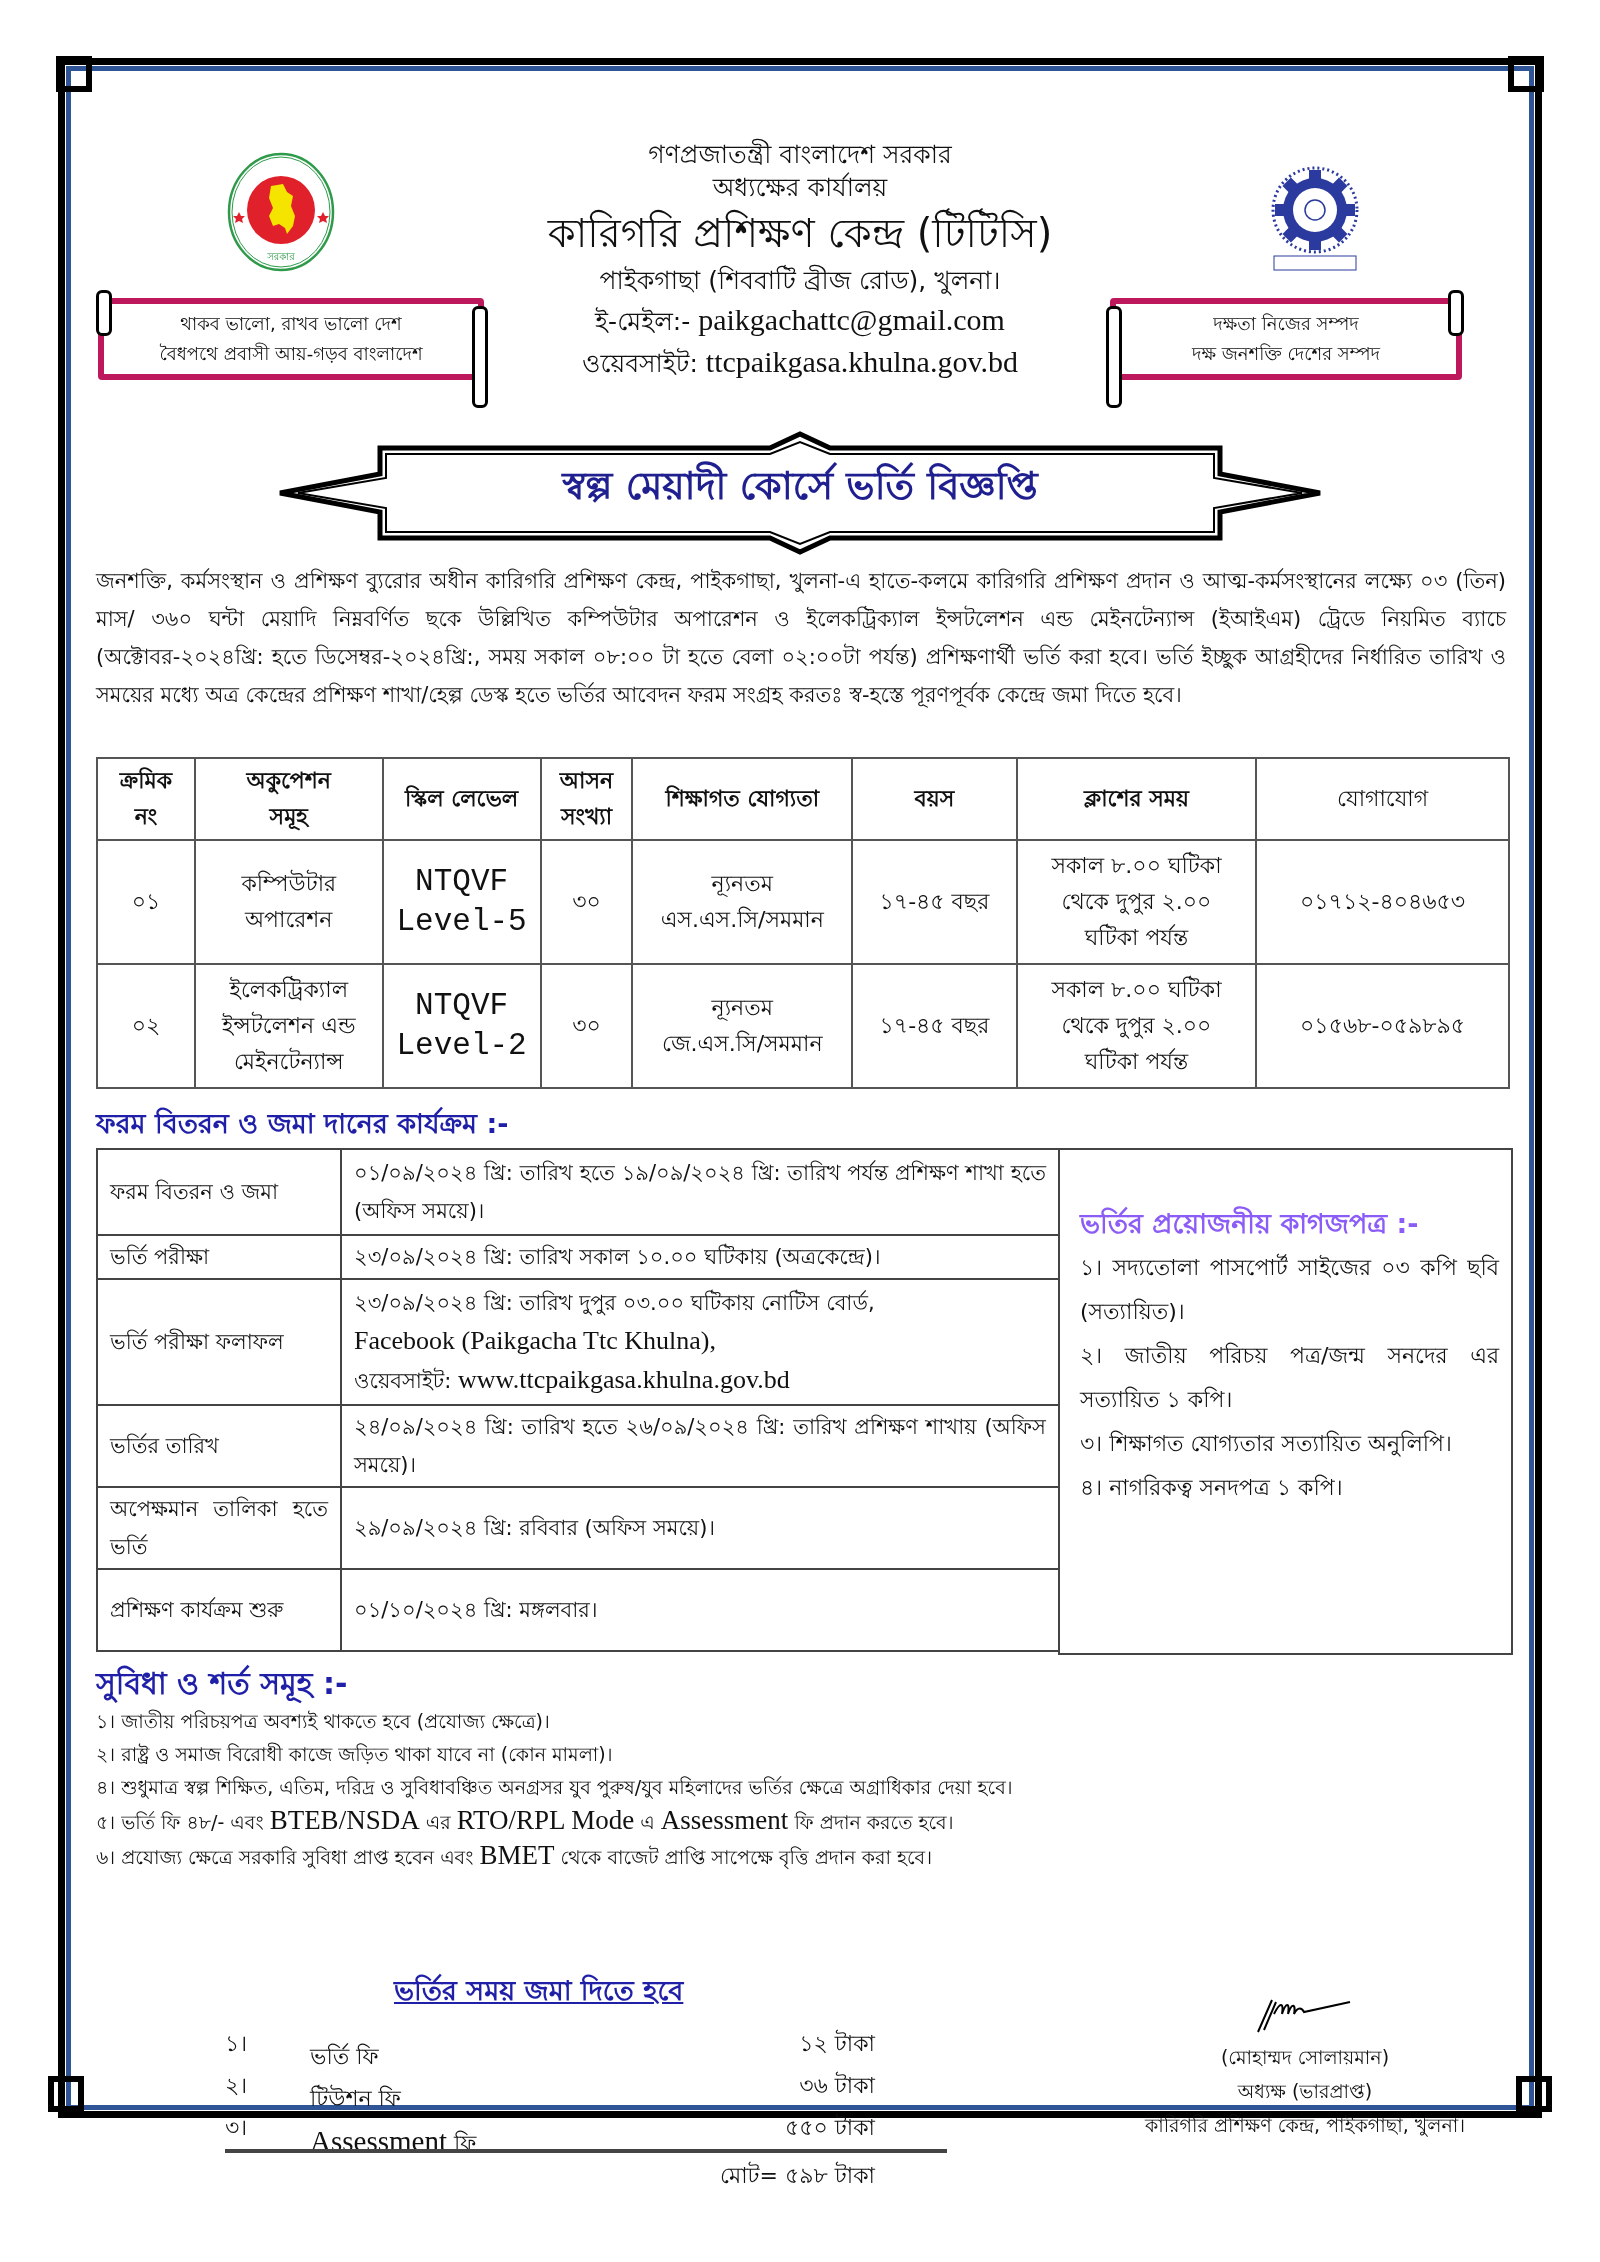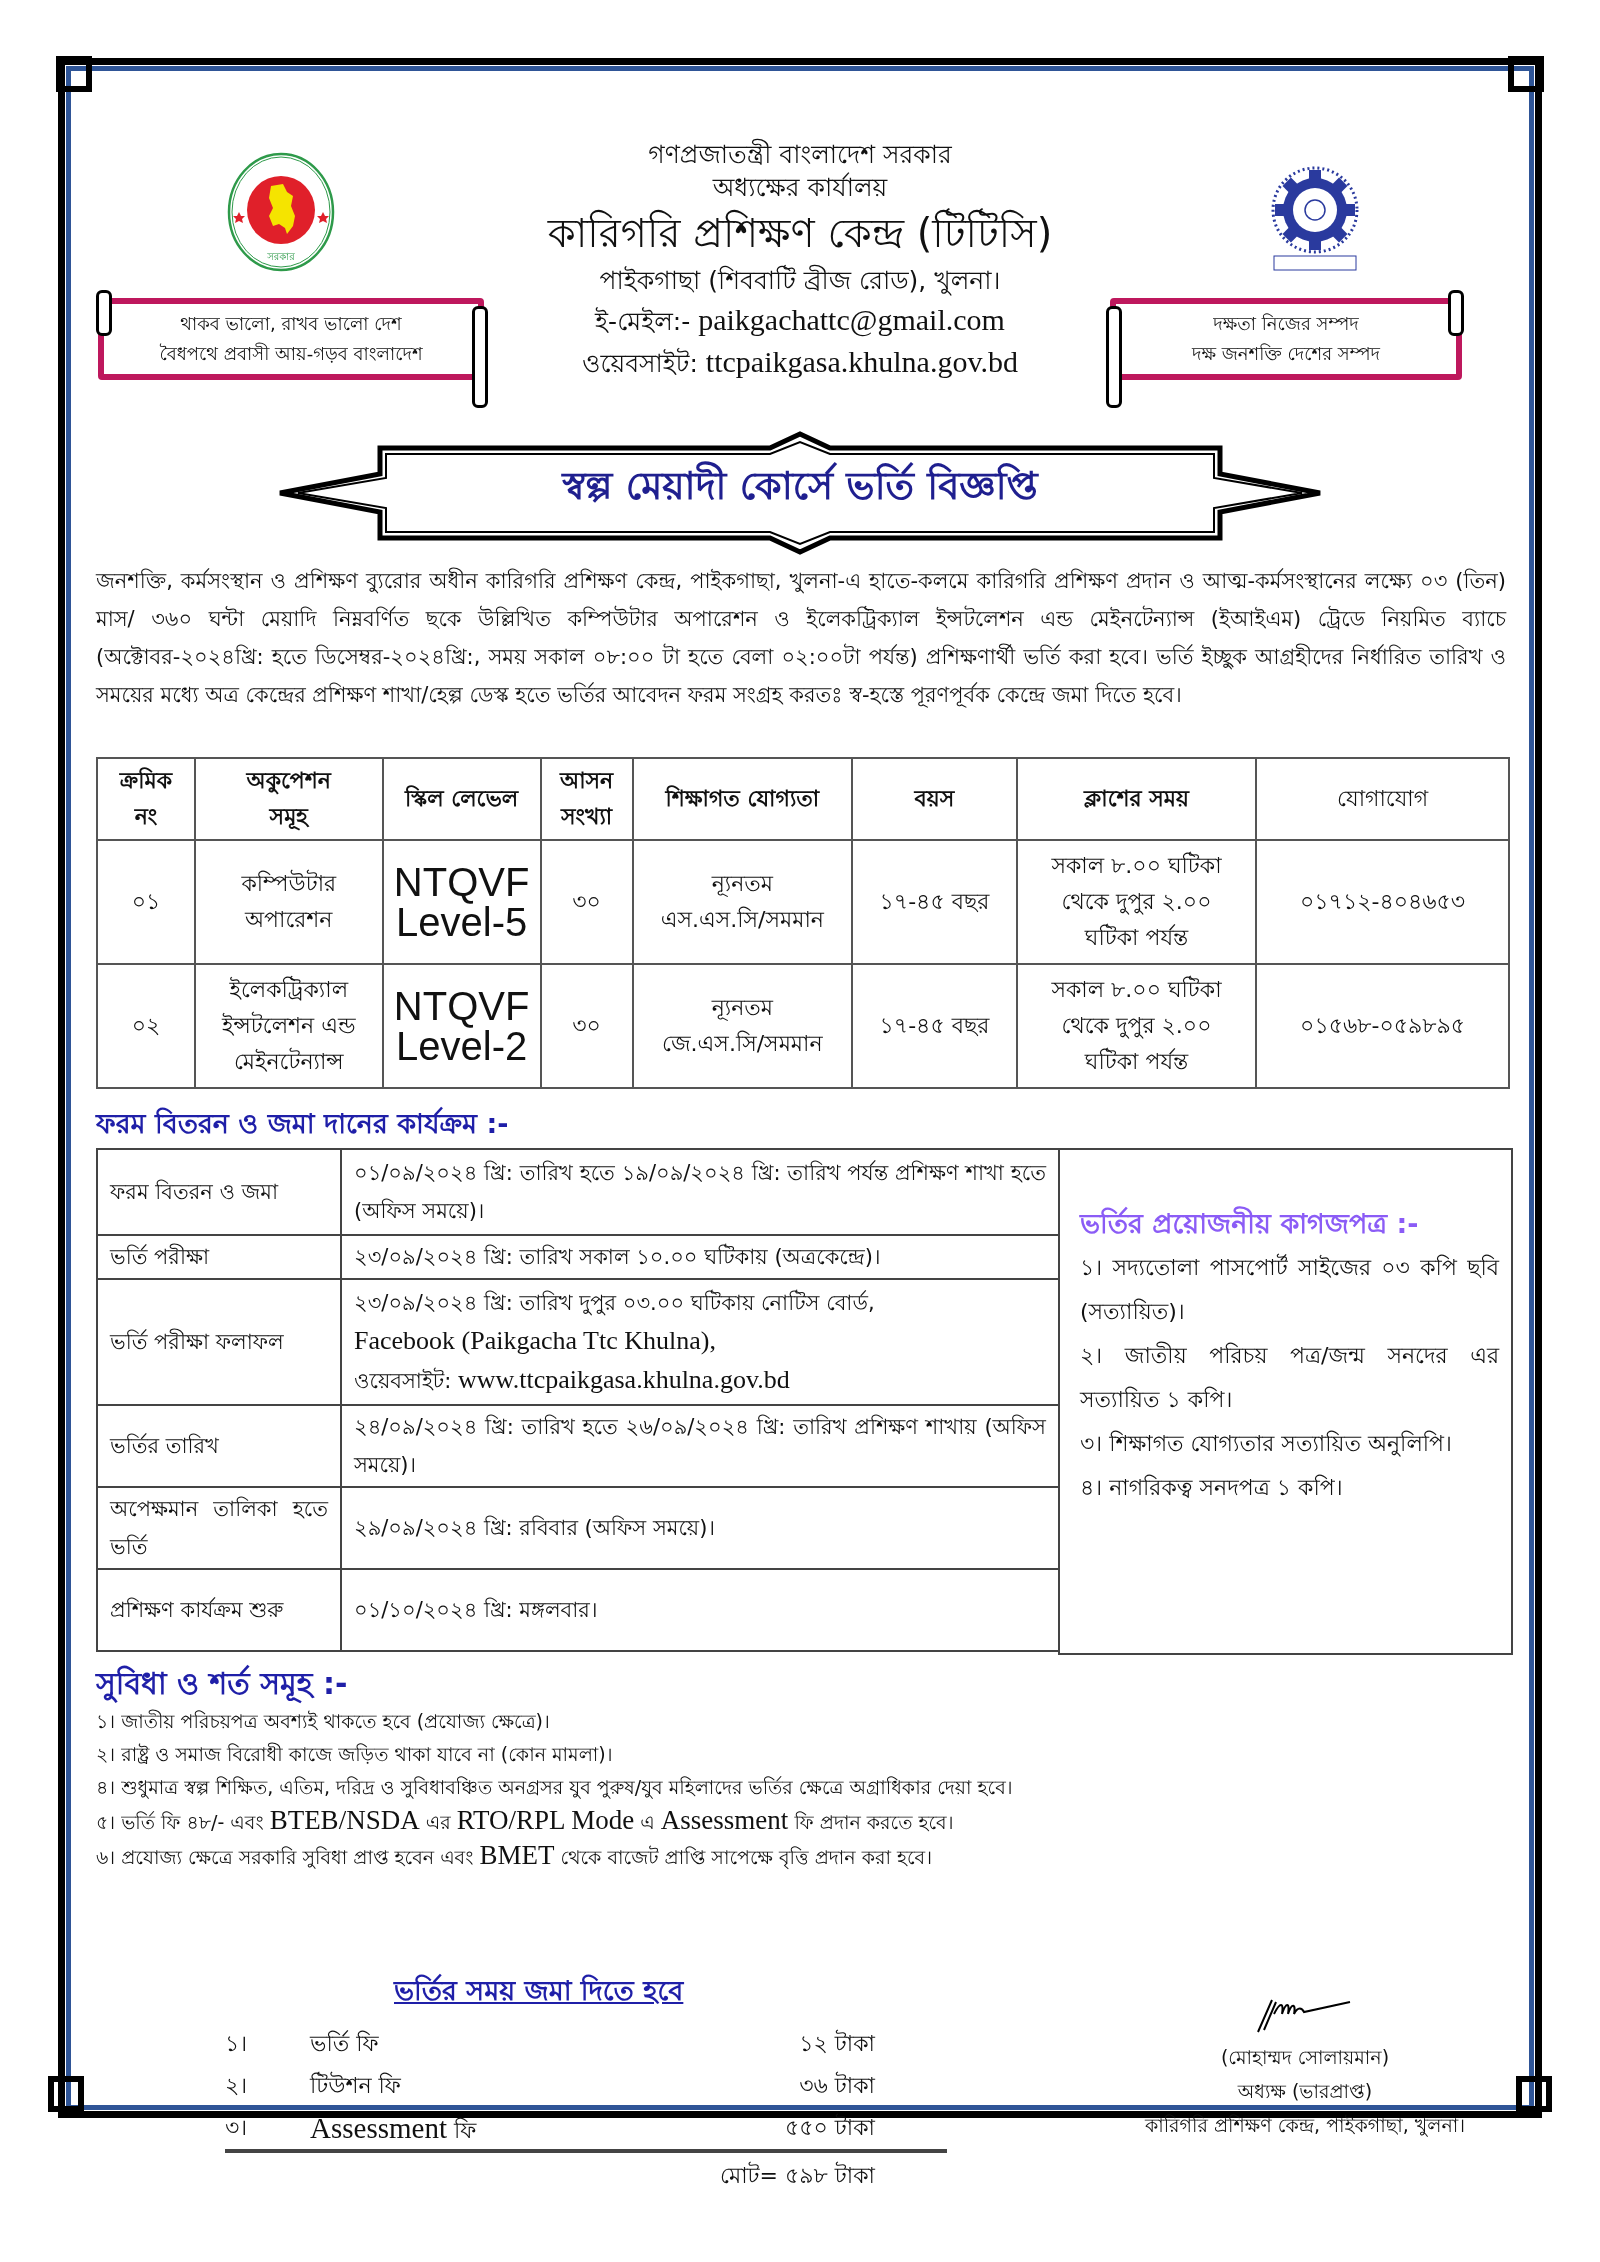--- a/index.html
+++ b/index.html
@@ -43,21 +43,21 @@
   
   .intro { position: absolute; left: 96px; top: 562px; width: 1410px; font-size: 21px; line-height: 38px; text-align: justify; }
 
   
   table { border-collapse: collapse; }
   .course-table { position: absolute; left: 96px; top: 757px; width: 1414px; padding-left: 20px; }
   .course-table td, .course-table th { border: 2px solid #555; text-align: center; vertical-align: middle; font-size: 22px; line-height: 36px; padding: 2px 4px; font-weight: normal; }
   .course-table th { height: 82px; }
   .course-table th.bold { font-weight: bold; }
   .course-table td { height: 124px; }
-  .course-table .lvl { font-family: Liberation Sans, sans-serif; font-size: 40px; line-height: 40px; }
+  .course-table .lvl { font-family: Liberation Mono, monospace; font-size: 31px; line-height: 40px; }
 
   
   .section-heading { position: absolute; font-size: 27px; font-weight: bold; color: #1f1fa8; }
   .h-form { left: 96px; top: 1103px; }
   .schedule-table { position: absolute; left: 96px; top: 1148px; width: 964px; }
   .schedule-table td { border: 2px solid #444; font-size: 21px; line-height: 38px; padding: 2px 12px; vertical-align: middle; text-align: justify; }
   .schedule-table td.lbl { width: 244px; }
   .schedule-table .en { font-family: "Liberation Serif", serif; font-size: 26px; }
 
   .docs-box { position: absolute; left: 1058px; top: 1148px; width: 455px; height: 507px; border: 2px solid #444; padding: 52px 12px 0 20px; }
@@ -67,21 +67,21 @@
   
   .h-cond { left: 96px; top: 1660px; font-size: 30px; }
   .cond-list { position: absolute; left: 96px; top: 1705px; width: 1420px; font-size: 19px; line-height: 33px; }
   .cond-list .en { font-family: "Liberation Serif", serif; font-size: 27px; }
   .cond-list .bold { font-weight: normal; }
 
   
   .fees-title { position: absolute; left: 394px; top: 1970px; font-size: 27px; font-weight: bold; color: #1f1fa8; text-decoration: underline; }
   .fee-row { position: absolute; left: 225px; width: 650px; height: 40px; font-size: 22px; line-height: 40px; }
   .fee-row .num { position: absolute; left: 0; }
-  .fee-row .name { position: absolute; left: 85px; }
+  .fee-row .name { position: absolute; left: 85px; margin-top: 13px; }
   .fee-row .name .en { font-family: "Liberation Serif", serif; font-size: 29px; }
   .fee-row .amt { position: absolute; right: 0; text-align: right; }
   .fee-rule { position: absolute; left: 225px; top: 2149px; width: 722px; height: 4px; background: #444; }
   .fee-total { position: absolute; left: 660px; top: 2158px; width: 215px; text-align: right; font-size: 22px; line-height: 36px; }
 
   
   .signature { position: absolute; left: 1250px; top: 1994px; width: 120px; height: 40px; }
   .sign-block { position: absolute; left: 1090px; top: 2040px; width: 430px; text-align: center; font-size: 19px; line-height: 34px; }
 </style>
 </head>

